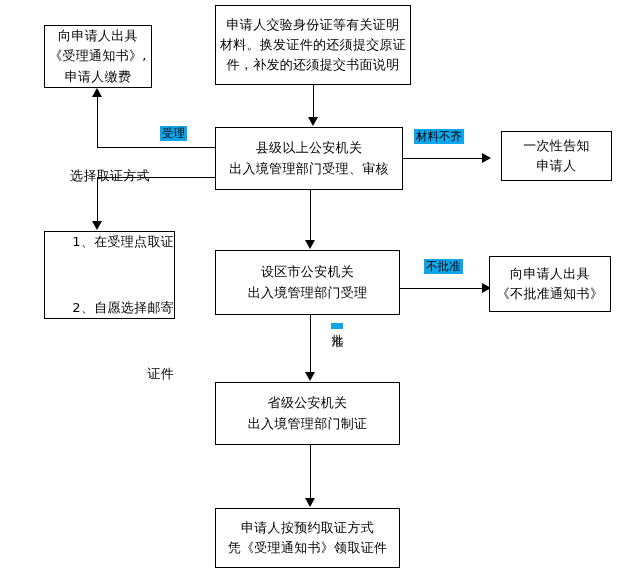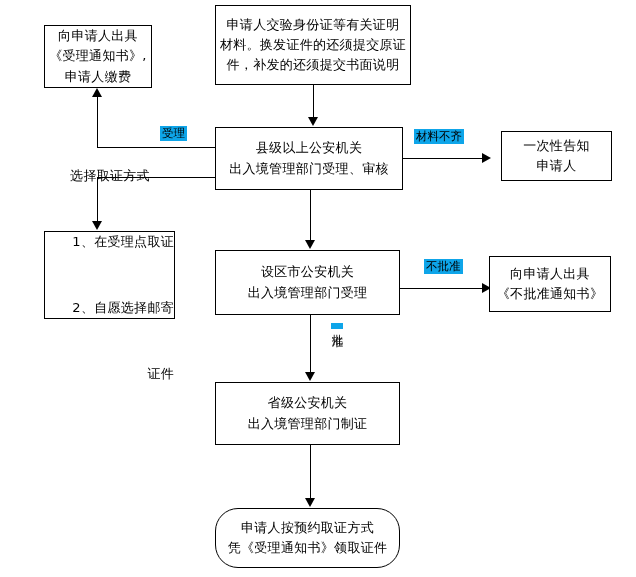--- a/index.html
+++ b/index.html
@@ -130,21 +130,21 @@
   <div class="box" style="left:489px; top:256px; width:122px; height:56px;">
     <span class="line">向申请人出具</span>
     <span class="line">《不批准通知书》</span>
   </div>
 
   <div class="box" style="left:215px; top:382px; width:185px; height:63px;">
     <span class="line">省级公安机关</span>
     <span class="line">出入境管理部门制证</span>
   </div>
 
-  <div class="box" style="left:215px; top:508px; width:185px; height:60px;border-radius:23px;">
+  <div class="box" style="left:215px; top:508px; width:185px; height:60px;">
     <span class="line">申请人按预约取证方式</span>
     <span class="line">凭《受理通知书》领取证件</span>
   </div>
 
   <div class="vline" style="left:313px; top:85px; height:33px;"></div>
   <div class="arrow down" style="left:308px; top:117px;"></div>
 
   <div class="hline" style="left:97px; top:147px; width:118px;"></div>
   <div class="vline" style="left:97px; top:97px; height:50px;"></div>
   <div class="arrow up" style="left:92px; top:88px;"></div>

